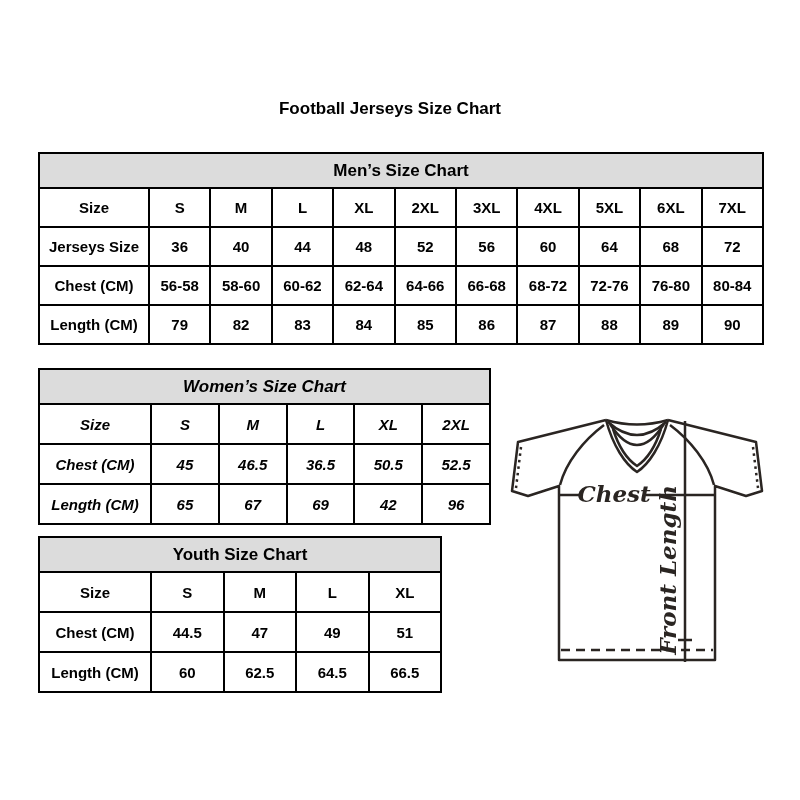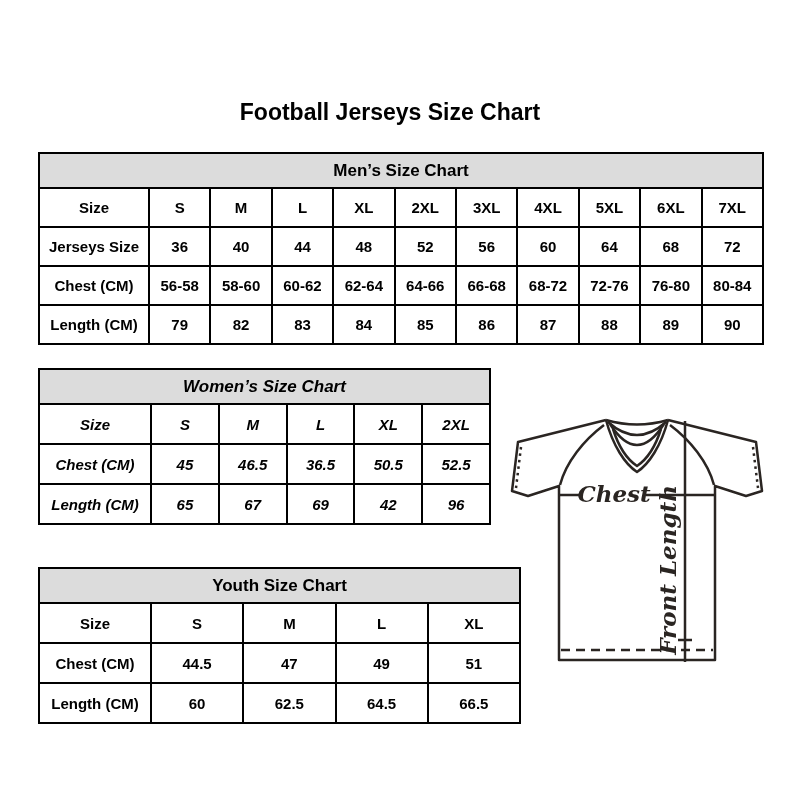--- a/index.html
+++ b/index.html
@@ -14,30 +14,30 @@
     font-family: "Liberation Sans", sans-serif;
     color: #000000;
     overflow: hidden;
   }
   .page-title {
     position: absolute;
     top: 99px;
     left: 0;
     width: 780px;
     text-align: center;
-    font-size: 23px;
+    font-size: 17px;
     font-weight: bold;
     letter-spacing: 0px;
   }
   .size-table {
     position: absolute;
   }
   #men-table   { left: 38px; top: 152px; width: 726px; }
   #women-table { left: 38px; top: 368px; width: 453px; font-style: italic; }
-  #youth-table { left: 38px; top: 567px; width: 483px; }
+  #youth-table { left: 38px; top: 536px; width: 404px; }
 
   table {
     border-collapse: collapse;
     width: 100%;
     table-layout: fixed;
     padding-left: 32px;
   }
   td {
     border: 2px solid #000000;
     text-align: center;

